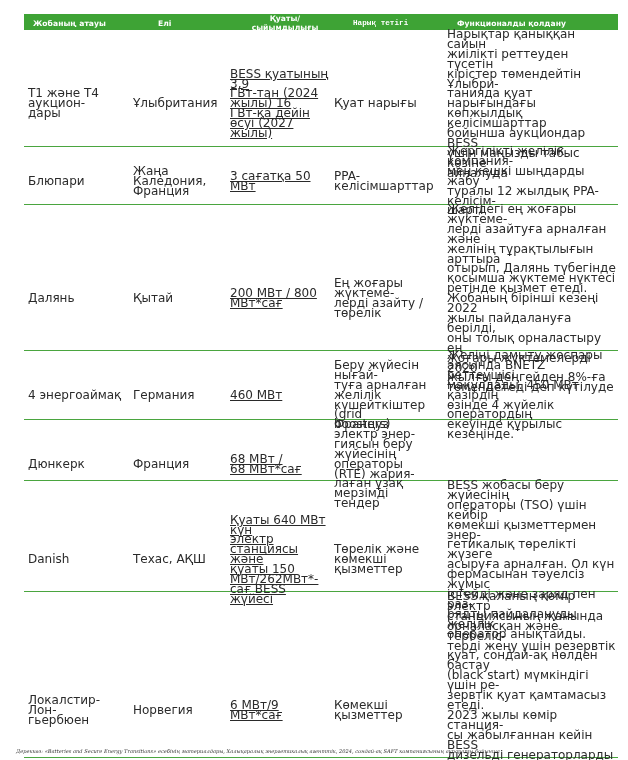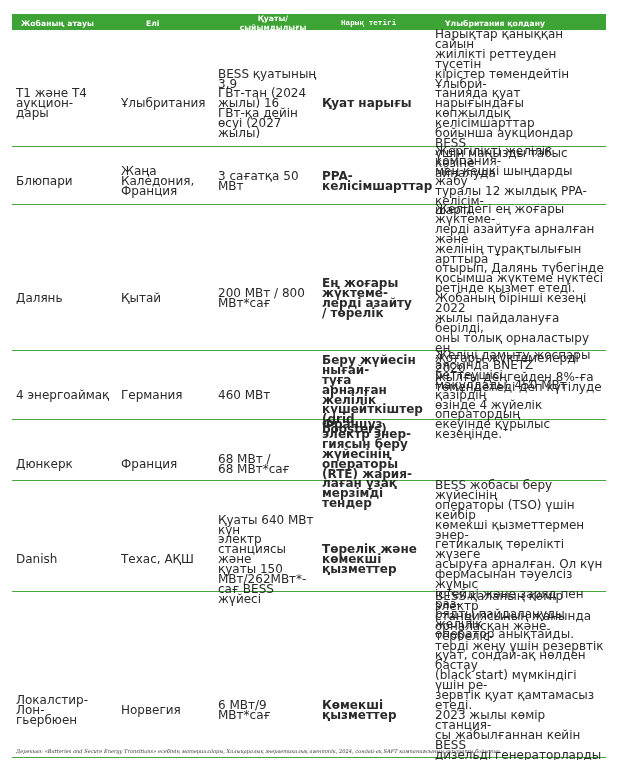--- a/index.html
+++ b/index.html
@@ -1,50 +1,50 @@
 <!DOCTYPE html>
 <html><head>
 <meta charset="utf-8">
 <style>
   html, body { margin: 0; padding: 0; background: #ffffff; }
   body { width: 628px; height: 760px; position: relative; overflow: hidden;
          font-family: "DejaVu Sans", sans-serif; color: #2a2a2a; }
-  .table { position: absolute; left: 12px; top: 14px; width: 594px; }
+  .table { position: absolute; left: 24px; top: 14px; width: 594px; }
   .thead { display: grid; grid-template-columns: 102px 101px 106px 102px 183px;
            background: #3ea335; height: 16px; align-items: center; }
   .th { color: #ffffff; font-weight: bold; font-size: 7.6px; text-align: center; letter-spacing: 0.05px; }
   .th.c0 { text-align: left; padding-left: 9px; }
   .th.c1 { text-align: left; padding-left: 32px; }
   .th.c2 { text-align: center; padding-left: 10px; }
   .th.c3 { text-align: left; padding-left: 20px; font-family: Liberation Mono, monospace; }
   .th.c4 { text-align: left; padding-left: 22px; }
   .row { display: grid; grid-template-columns: 102px 101px 106px 102px 183px;
          border-bottom: 1.3px solid #4aa53f; align-items: center; box-sizing: border-box; }
   .td { font-size: 12px; line-height: 9.9px; padding: 0 4px; white-space: pre-line; }
   .td.c0 { padding-left: 4px; }
   .td.c1 { padding-left: 1px; margin-left: 6px; }
-  .td.c2 { padding-left: 3px; }
-  .td.c3 { padding-left: 1px; font-weight: bold; }
+  .td.c2 { padding-left: 3px; text-decoration: underline; }
+  .td.c3 { padding-left: 1px; }
   .td.c4 { padding-left: 12px; padding-right: 2px; }
   .r0 { height: 117px; } .r1 { height: 58px; } .r2 { height: 146px; }
   .r3 { height: 69px; } .r4 { height: 61px; } .r5 { height: 111px; }
   .r6 { height: 166px; }
   .source { position: absolute; left: 16px; top: 748px; font-family: "DejaVu Serif", serif;
             font-style: italic; font-size: 5.1px; color: #333; white-space: nowrap; }
 </style>
 </head>
 <body>
 
 <div class="table">
   <div class="thead">
     <div class="th c0">Жобаның атауы</div>
     <div class="th c1">Елі</div>
     <div class="th c2">Қуаты/сыйымдылығы</div>
     <div class="th c3">Нарық тетігі</div>
-    <div class="th c4">Ұлыбритания қолдану</div>
+    <div class="th c4">Функционалды қолдану</div>
   </div>
 
   <div class="row r0">
     <div class="td c0">Т1 және Т4 аукцион-
 дары</div>
     <div class="td c1">Ұлыбритания</div>
     <div class="td c2">BESS қуатының 3,9
 ГВт-тан (2024 жылы) 16
 ГВт-қа дейін өсуі (2027
 жылы)</div>

